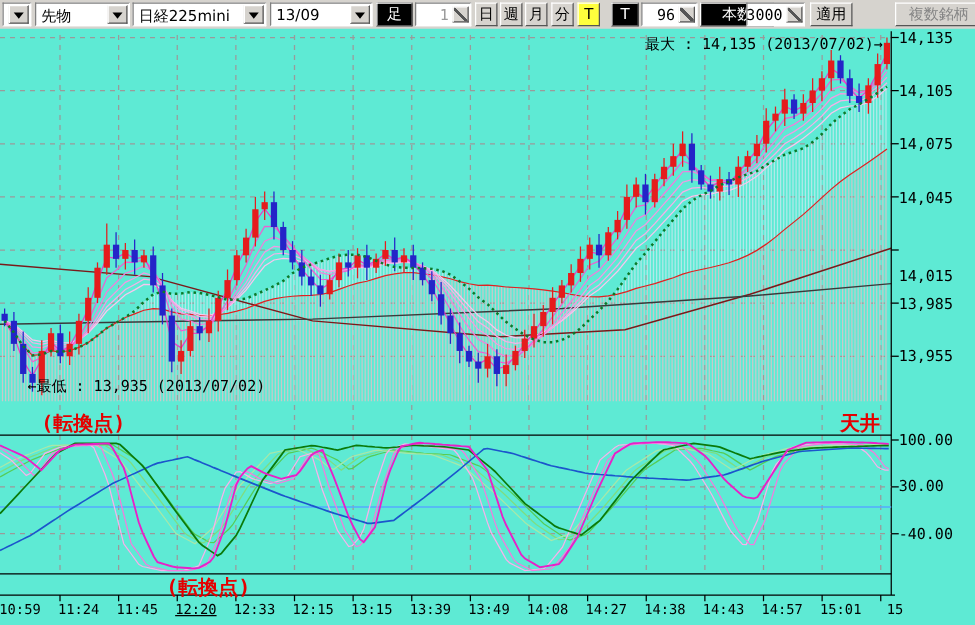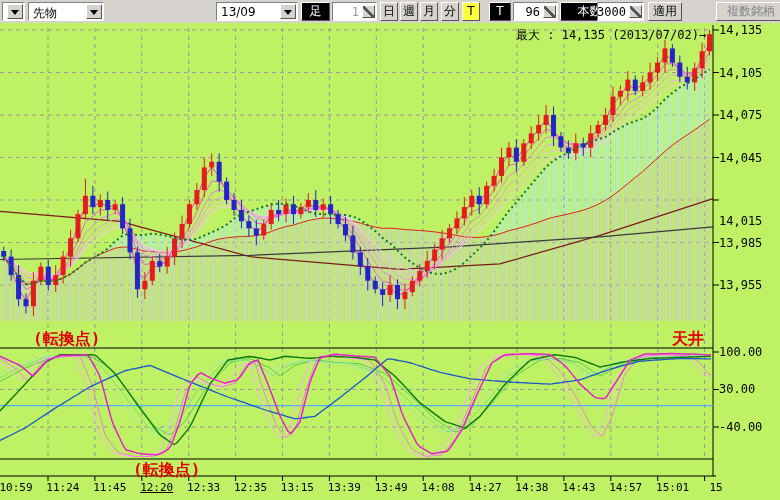--- a/index.html
+++ b/index.html
@@ -1,17 +1,17 @@
 <!DOCTYPE html>
 <html><head>
 <meta charset="utf-8">
 <style>
   html,body{margin:0;padding:0;width:780px;height:500px;overflow:hidden;background:#fff;
     font-family:"DejaVu Sans",sans-serif;}
-  #stage{position:relative;width:780px;height:500px;background:#bef264;}
+  #stage{position:relative;width:780px;height:500px;background:#5eead4;}
   
   #toolbar{position:absolute;left:0;top:0;width:780px;height:23px;background:#d6d3ce;z-index:5;}
   .combo{position:absolute;top:2px;height:19px;background:#fff;border:1px solid;
     border-color:#808080 #fff #fff #808080;box-sizing:border-box;font-size:12px;}
   .combo .ctext{position:absolute;left:4px;top:2px;white-space:nowrap;overflow:hidden;}
   .carrow{position:absolute;right:1px;top:1px;width:16px;height:15px;background:#d6d3ce;
     border:1px solid;border-color:#fff #555 #555 #fff;box-sizing:border-box;}
   .carrow i{position:absolute;left:3px;top:5px;width:0;height:0;border:4px solid transparent;
     border-top:5px solid #000;}
   .tbtn{position:absolute;top:2px;height:19px;background:#d6d3ce;border:1px solid;
@@ -42,20 +42,26 @@
 <div id="stage">
 
   <div id="toolbar">
     <div class="combo" style="left:2px;width:23px;">
       <span class="carrow">
           <i></i>
         </span>
     </div>
     <div class="combo" style="left:28px;width:76px;">
       <span class="ctext">先物</span>
+      <span class="carrow">
+          <i></i>
+        </span>
+    </div>
+    <div class="combo" style="left:106px;width:107px;">
+      <span class="ctext">日経225mini</span>
       <span class="carrow">
           <i></i>
         </span>
     </div>
     <div class="combo" style="left:216px;width:82px;">
       <span class="ctext">13/09</span>
       <span class="carrow">
           <i></i>
         </span>
     </div>
@@ -839,30 +845,31 @@
       <div class="axlabel" style="left: 719px; top: 235.5px;">13,985</div>
       <div class="axlabel" style="left: 719px; top: 278.001px;">13,955</div>
       <div class="axlabel" style="left: 719px; top: 345px;">100.00</div>
       <div class="axlabel" style="left: 719px; top: 382.499px;">30.00</div>
       <div class="axlabel" style="left: 719px; top: 419.998px;">-40.00</div>
       <div class="tlabel" style="left: -4px; top: 481px;">10:59</div>
       <div class="tlabel" style="left: 42.9px; top: 481px;">11:24</div>
       <div class="tlabel" style="left: 89.8px; top: 481px;">11:45</div>
       <div class="tlabel" style="left: 136.7px; top: 481px; text-decoration: underline;">12:20</div>
       <div class="tlabel" style="left: 183.6px; top: 481px;">12:33</div>
-      <div class="tlabel" style="left: 230.5px; top: 481px;">12:35</div>
+      <div class="tlabel" style="left: 230.5px; top: 481px;">12:15</div>
       <div class="tlabel" style="left: 277.4px; top: 481px;">13:15</div>
       <div class="tlabel" style="left: 324.3px; top: 481px;">13:39</div>
       <div class="tlabel" style="left: 371.2px; top: 481px;">13:49</div>
       <div class="tlabel" style="left: 418.1px; top: 481px;">14:08</div>
       <div class="tlabel" style="left: 465px; top: 481px;">14:27</div>
       <div class="tlabel" style="left: 511.9px; top: 481px;">14:38</div>
       <div class="tlabel" style="left: 558.8px; top: 481px;">14:43</div>
       <div class="tlabel" style="left: 605.7px; top: 481px;">14:57</div>
       <div class="tlabel" style="left: 652.6px; top: 481px;">15:01</div>
       <div class="tlabel" style="left: 696px; top: 481px;">15</div>
     </div>
 
   <div class="anno" style="left:516px;top:27px;">最大 : 14,135 (2013/07/02)→</div>
+  <div class="anno" style="left:22px;top:301px;">←最低 : 13,935 (2013/07/02)</div>
   <div class="anno red" style="left:33px;top:329px;">(転換点)</div>
   <div class="anno red" style="left:672px;top:329px;">天井</div>
   <div class="anno red" style="left:133px;top:460px;">(転換点)</div>
 </div>
 
 </body></html>

